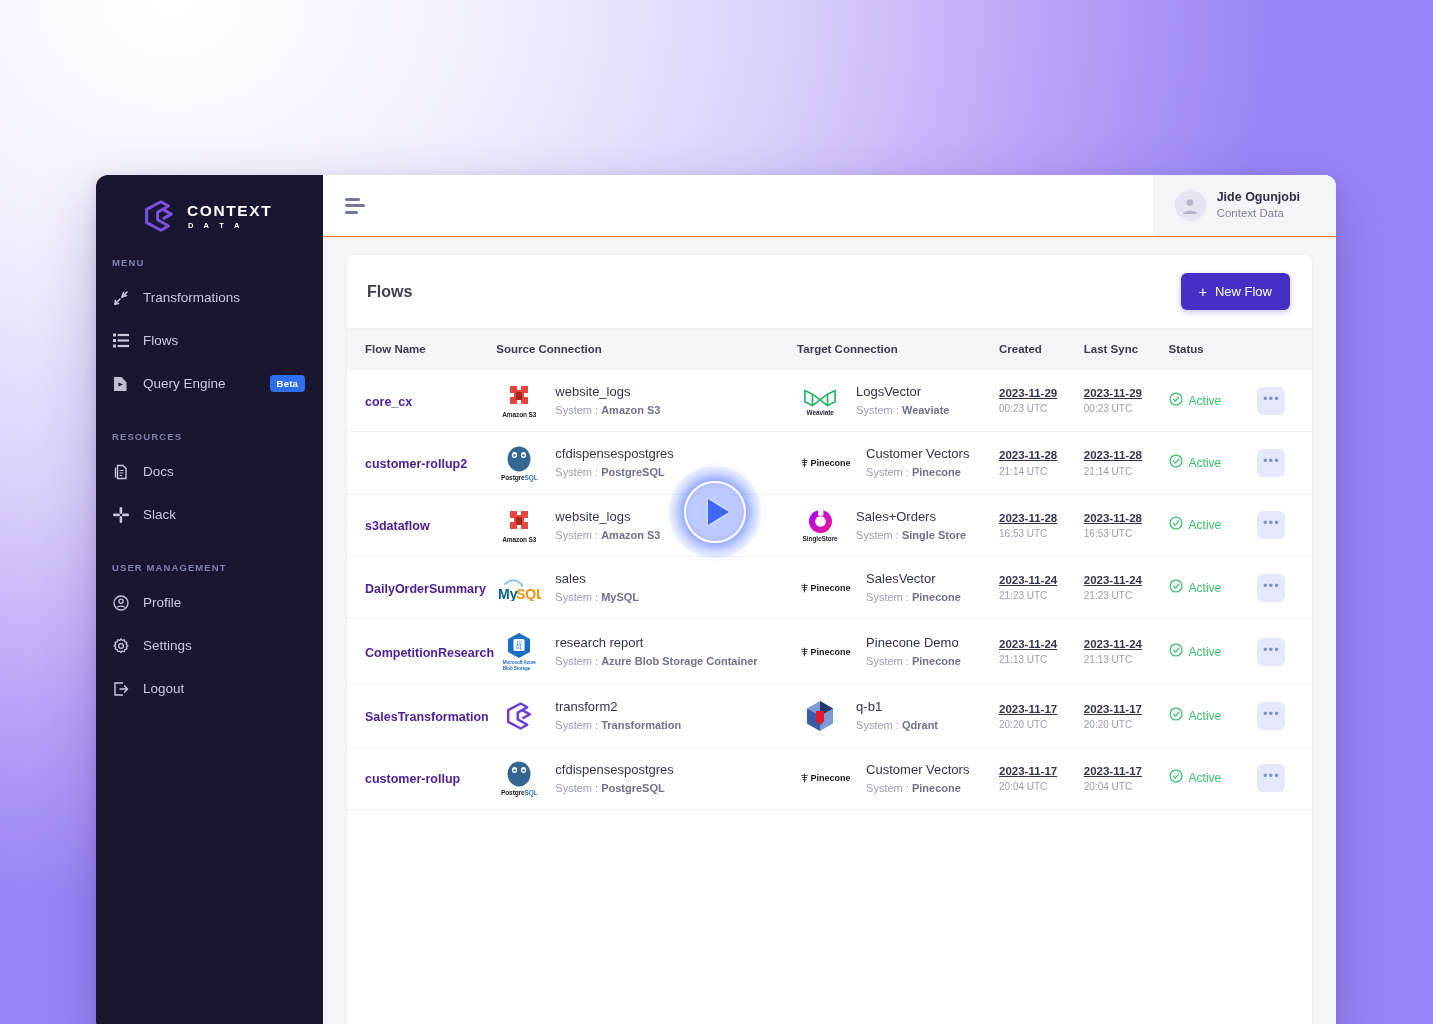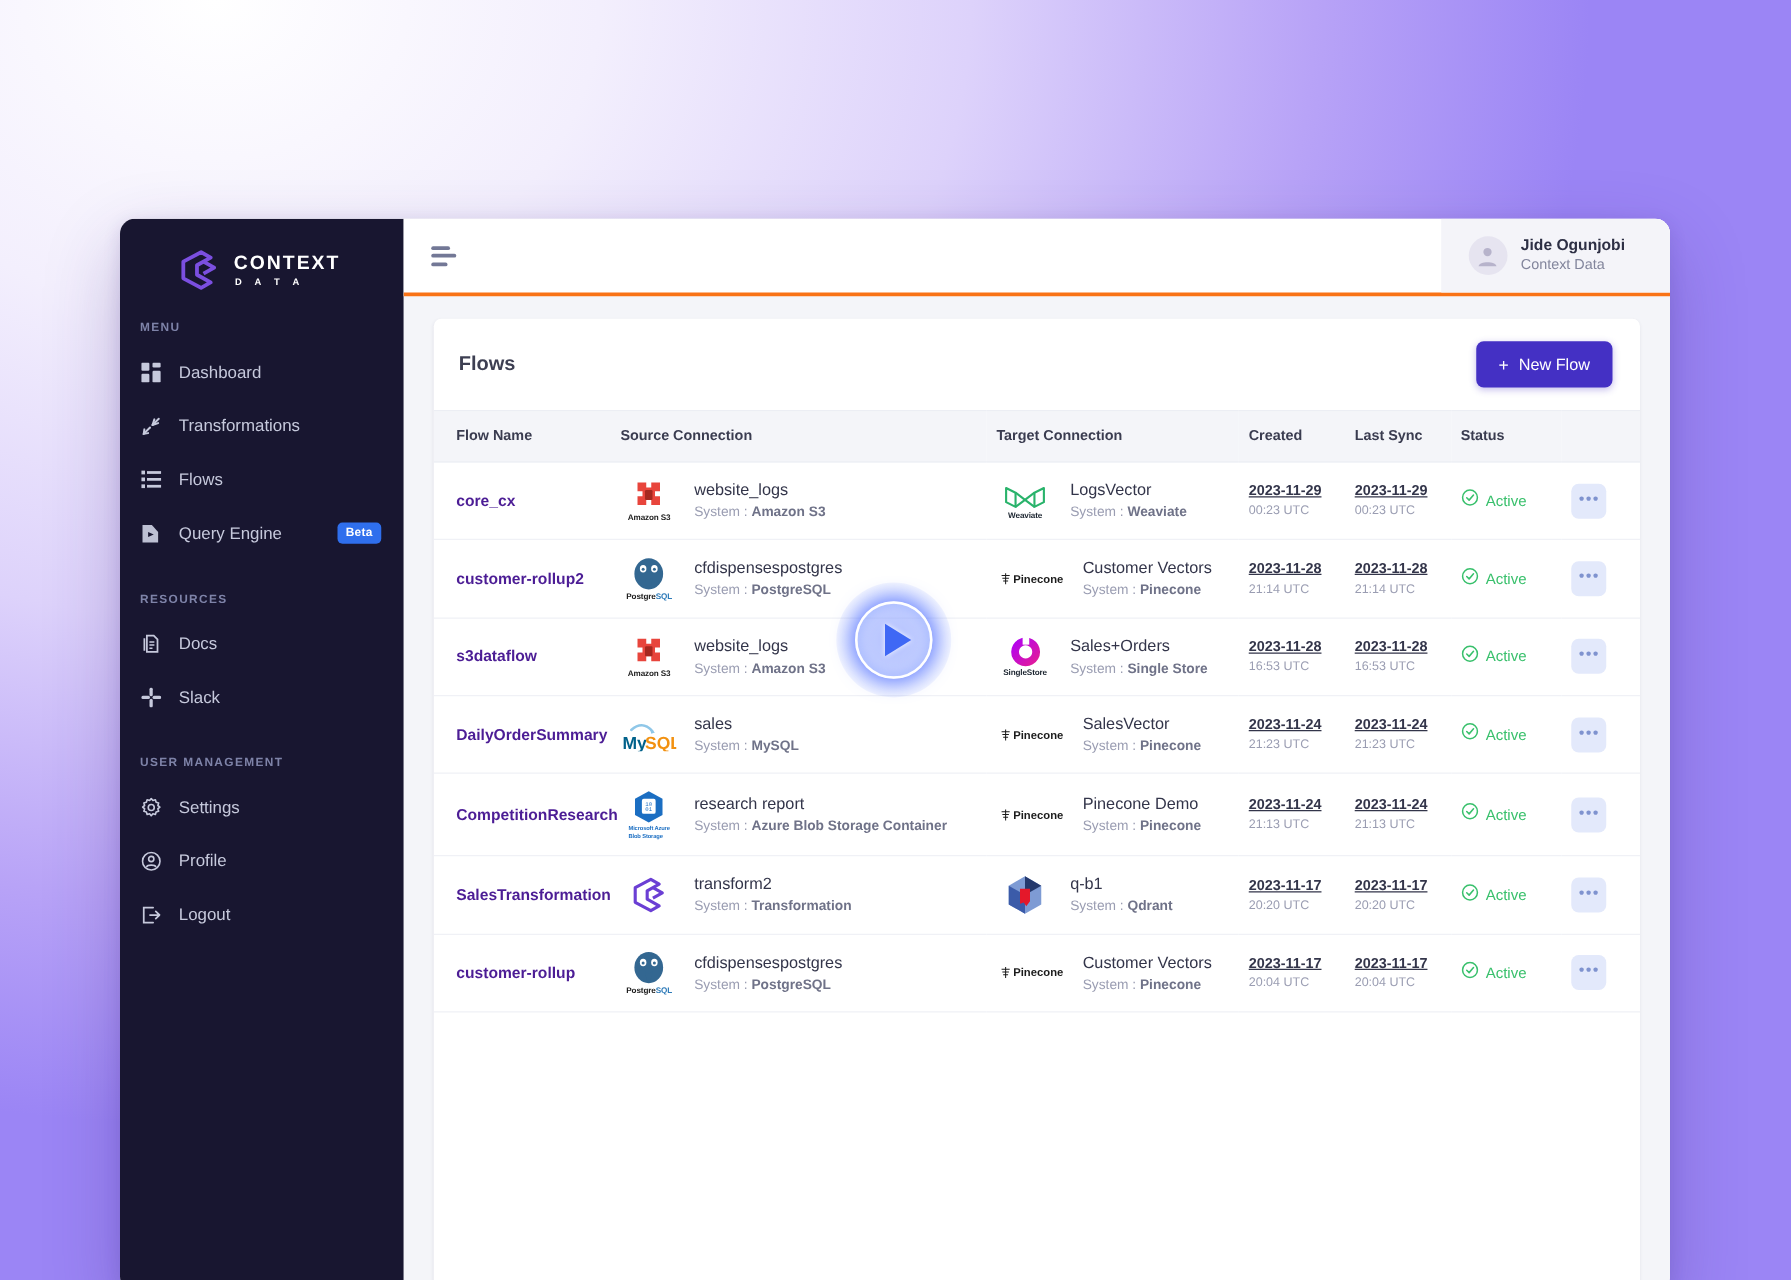--- a/index.html
+++ b/index.html
@@ -74,21 +74,21 @@
   
   .main {
     flex: 1; display: flex; flex-direction: column;
     background: #f4f5f9;
     min-width: 0;
   }
   .topbar {
     height: 62px; background: #ffffff;
     display: flex; align-items: center;
     flex: 0 0 62px;
-    border-bottom: 3px solid #f97316;
+    border-bottom: 1px solid #f97316;
   }
   .hamburger {
     margin-left: 22px; width: 20px; display: flex; flex-direction: column; gap: 3.5px;
     cursor: pointer;
   }
   .hamburger span { height: 3px; border-radius: 2px; background: #737896; display: block; }
   .hamburger span:nth-child(1) { width: 15px; }
   .hamburger span:nth-child(2) { width: 20px; }
   .hamburger span:nth-child(3) { width: 13px; }
   .user-box {
@@ -247,31 +247,20 @@
       </span>
       <span class="brand-text">
         <span class="brand-title">CONTEXT</span>
         <span class="brand-sub">D A T A</span>
       </span>
     </div>
 
     <div class="nav-menu">
       <div class="nav-section-label">MENU</div>
 
-      <div class="nav-item">
-        <span class="nav-icon">
-          <svg width="16" height="16" viewBox="0 0 16 16" fill="#c6c9dc">
-            <rect x="0" y="0" width="6.5" height="6.5" rx="1"></rect>
-            <rect x="9" y="0" width="6.5" height="4" rx="1"></rect>
-            <rect x="0" y="9" width="6.5" height="7" rx="1"></rect>
-            <rect x="9" y="6.5" width="6.5" height="9.5" rx="1"></rect>
-          </svg>
-        </span>
-        <span class="nav-label">Dashboard</span>
-      </div>
 
 
       <div class="nav-item">
         <span class="nav-icon">
           <svg width="16" height="16" viewBox="0 0 16 16" stroke="#c6c9dc" stroke-width="1.6" fill="none" stroke-linecap="round">
             <path d="M2 14 L7 9"></path>
               <path d="M2.5 10.5 L2 14 L5.5 13.5"></path>
             <path d="M14 2 L9 7"></path>
               <path d="M10.5 2.5 L9 7 L13.5 5.5" stroke-linejoin="round"></path>
           </svg>
@@ -331,36 +320,36 @@
         <span class="nav-label">Slack</span>
       </div>
     </div>
 
     <div class="nav-usermgmt">
       <div class="nav-section-label">USER MANAGEMENT</div>
 
       <div class="nav-item">
         <span class="nav-icon">
           <svg width="16" height="16" viewBox="0 0 16 16" fill="none" stroke="#c6c9dc" stroke-width="1.3">
-            <circle cx="8" cy="8" r="2.4"></circle>
-            <path d="M8 0.8 l1.3 1.6 2-0.6 0.6 2 2 0.6 -0.6 2 1.6 1.3 -1.6 1.3 0.6 2 -2 0.6 -0.6 2 -2-0.6 -1.3 1.6 -1.3-1.6 -2 0.6 -0.6-2 -2-0.6 0.6-2 -1.6-1.3 1.6-1.3 -0.6-2 2-0.6 0.6-2 2 0.6 z" stroke-linejoin="round"></path>
-          </svg>
-        </span>
-        <span class="nav-label">Settings</span>
-      </div>
-
-      <div class="nav-item">
-        <span class="nav-icon">
-          <svg width="16" height="16" viewBox="0 0 16 16" fill="none" stroke="#c6c9dc" stroke-width="1.3">
             <circle cx="8" cy="8" r="7"></circle>
               <circle cx="8" cy="6.2" r="2.1"></circle>
             <path d="M4.2 12.6 c0.9 -2 6.7 -2 7.6 0"></path>
           </svg>
         </span>
         <span class="nav-label">Profile</span>
+      </div>
+
+      <div class="nav-item">
+        <span class="nav-icon">
+          <svg width="16" height="16" viewBox="0 0 16 16" fill="none" stroke="#c6c9dc" stroke-width="1.3">
+            <circle cx="8" cy="8" r="2.4"></circle>
+            <path d="M8 0.8 l1.3 1.6 2-0.6 0.6 2 2 0.6 -0.6 2 1.6 1.3 -1.6 1.3 0.6 2 -2 0.6 -0.6 2 -2-0.6 -1.3 1.6 -1.3-1.6 -2 0.6 -0.6-2 -2-0.6 0.6-2 -1.6-1.3 1.6-1.3 -0.6-2 2-0.6 0.6-2 2 0.6 z" stroke-linejoin="round"></path>
+          </svg>
+        </span>
+        <span class="nav-label">Settings</span>
       </div>
 
       <div class="nav-item">
         <span class="nav-icon">
           <svg width="16" height="16" viewBox="0 0 16 16" fill="none" stroke="#c6c9dc" stroke-width="1.4" stroke-linecap="round">
             <path d="M9.5 2 H2 v12 h7.5"></path>
             <path d="M7 8 h7.5 M11.6 5.1 L14.6 8 L11.6 10.9" stroke-linejoin="round"></path>
           </svg>
         </span>
         <span class="nav-label">Logout</span>

